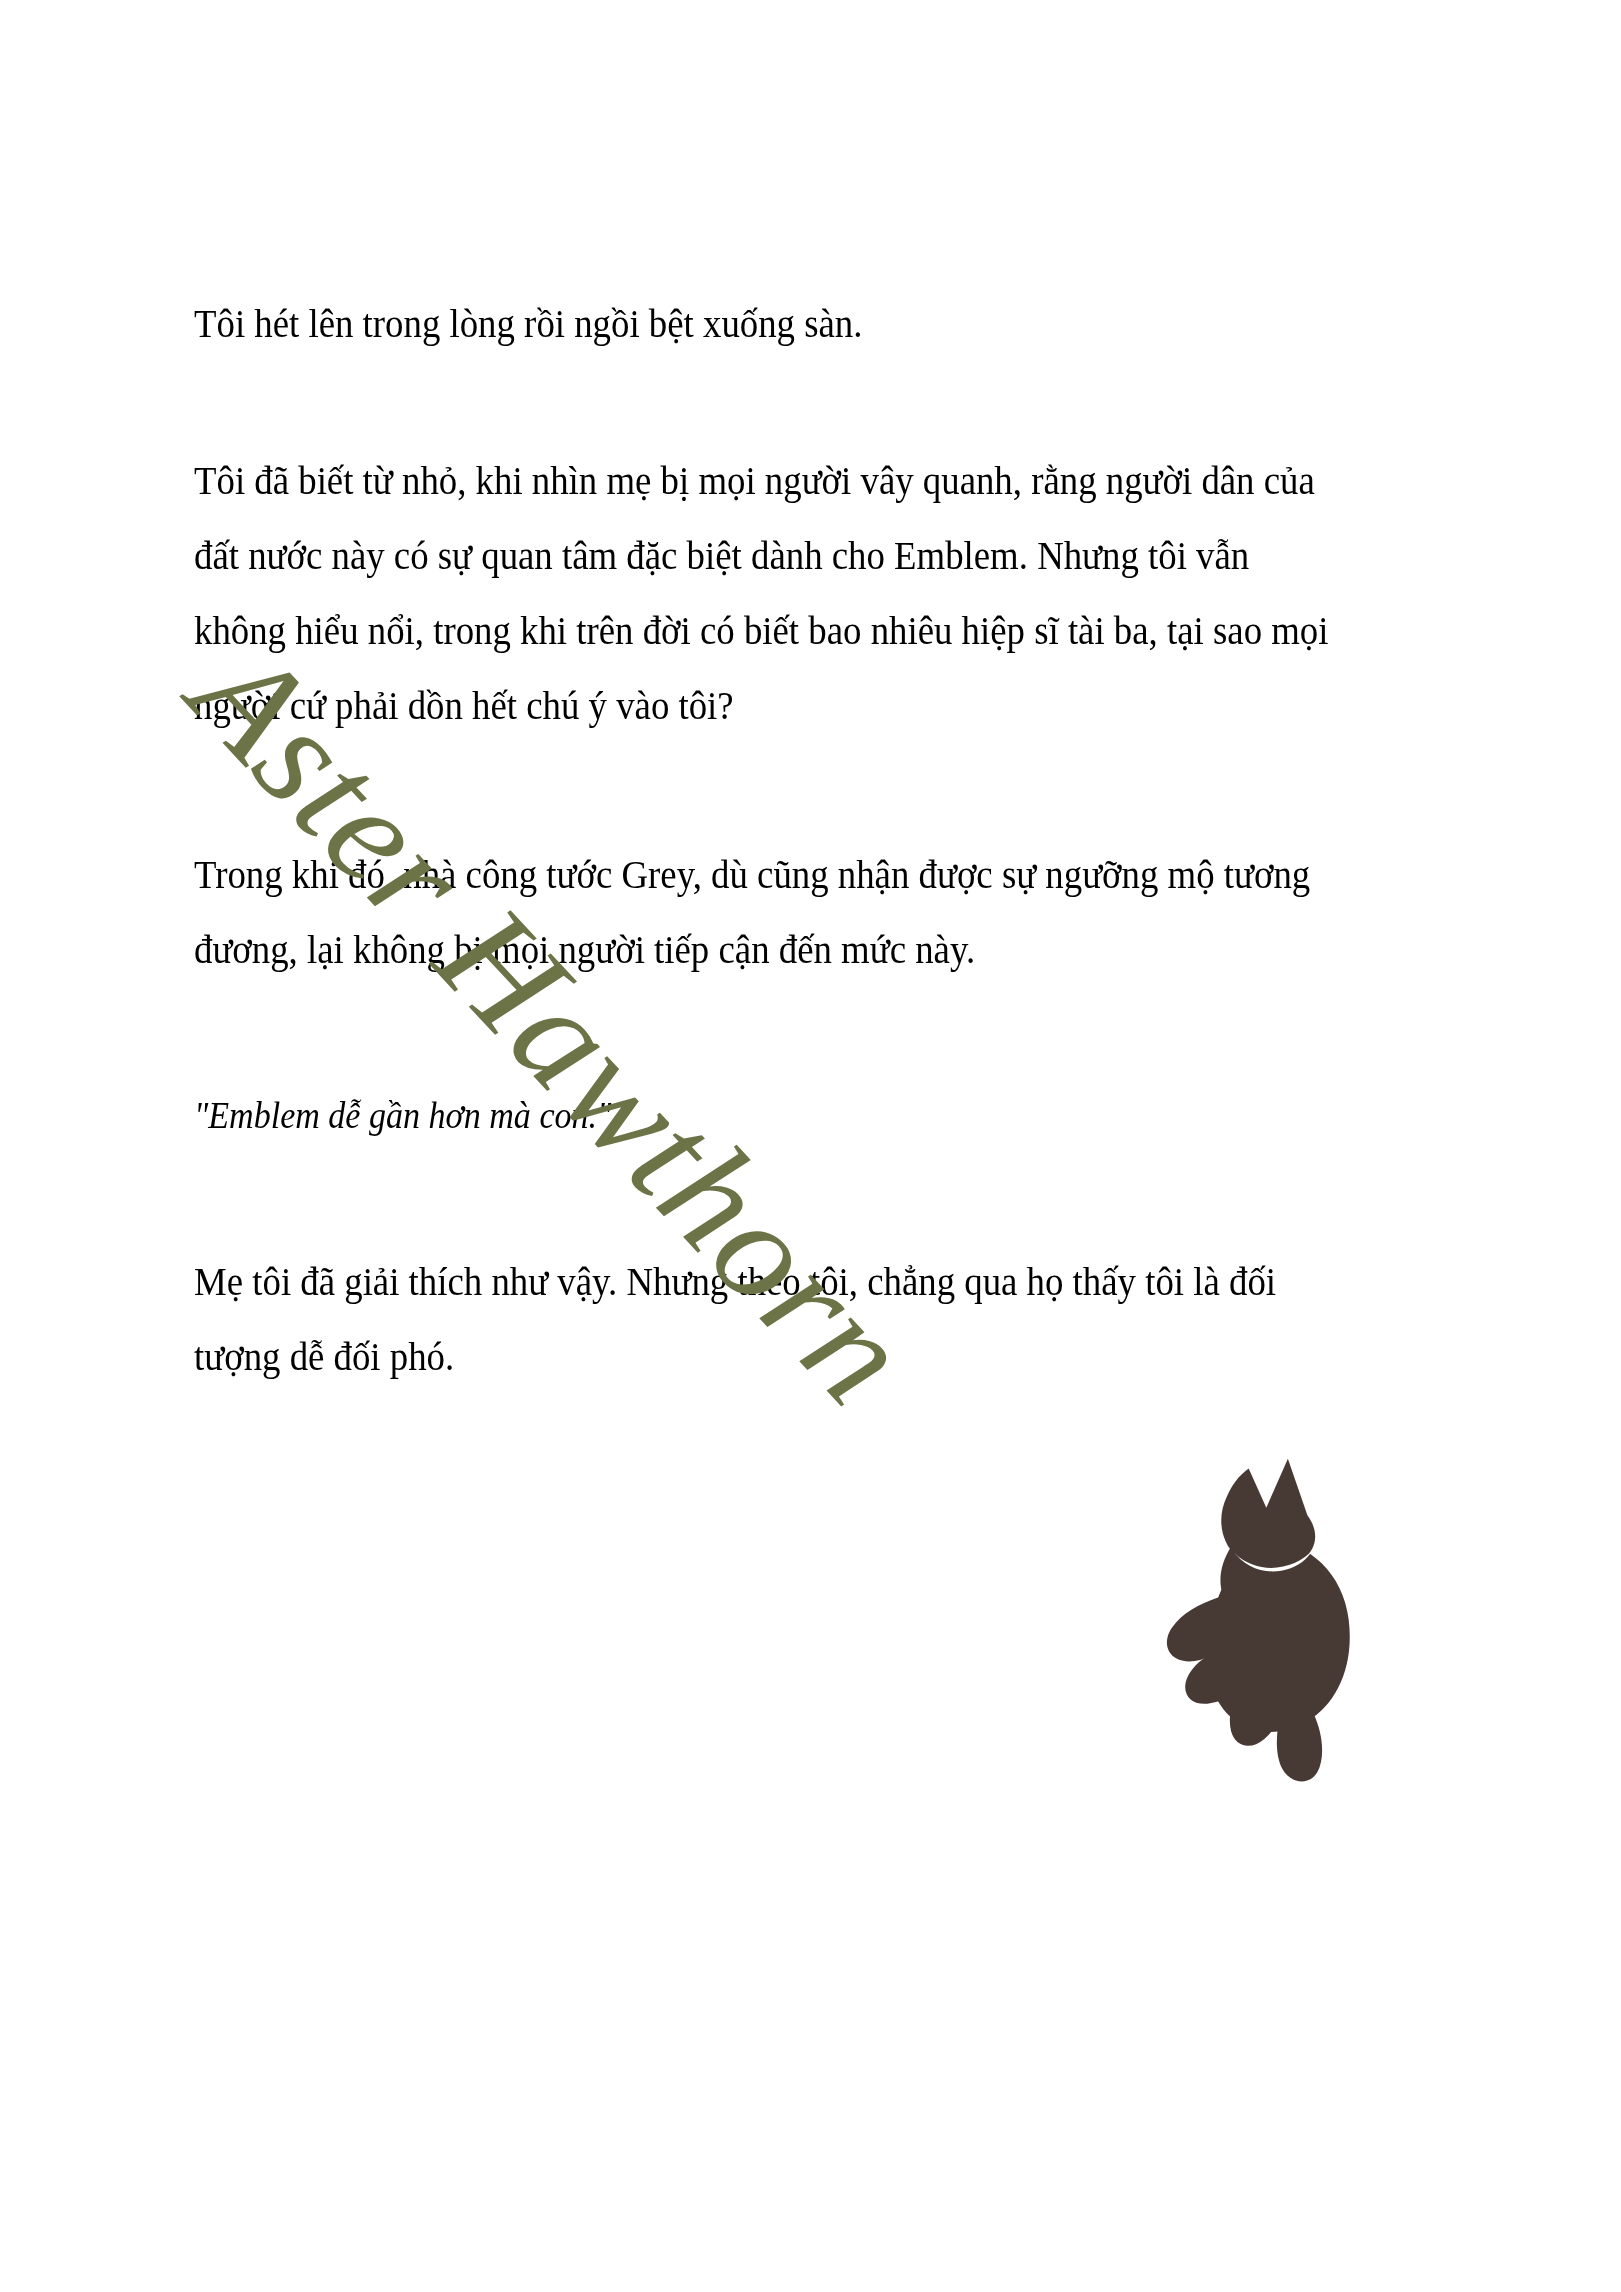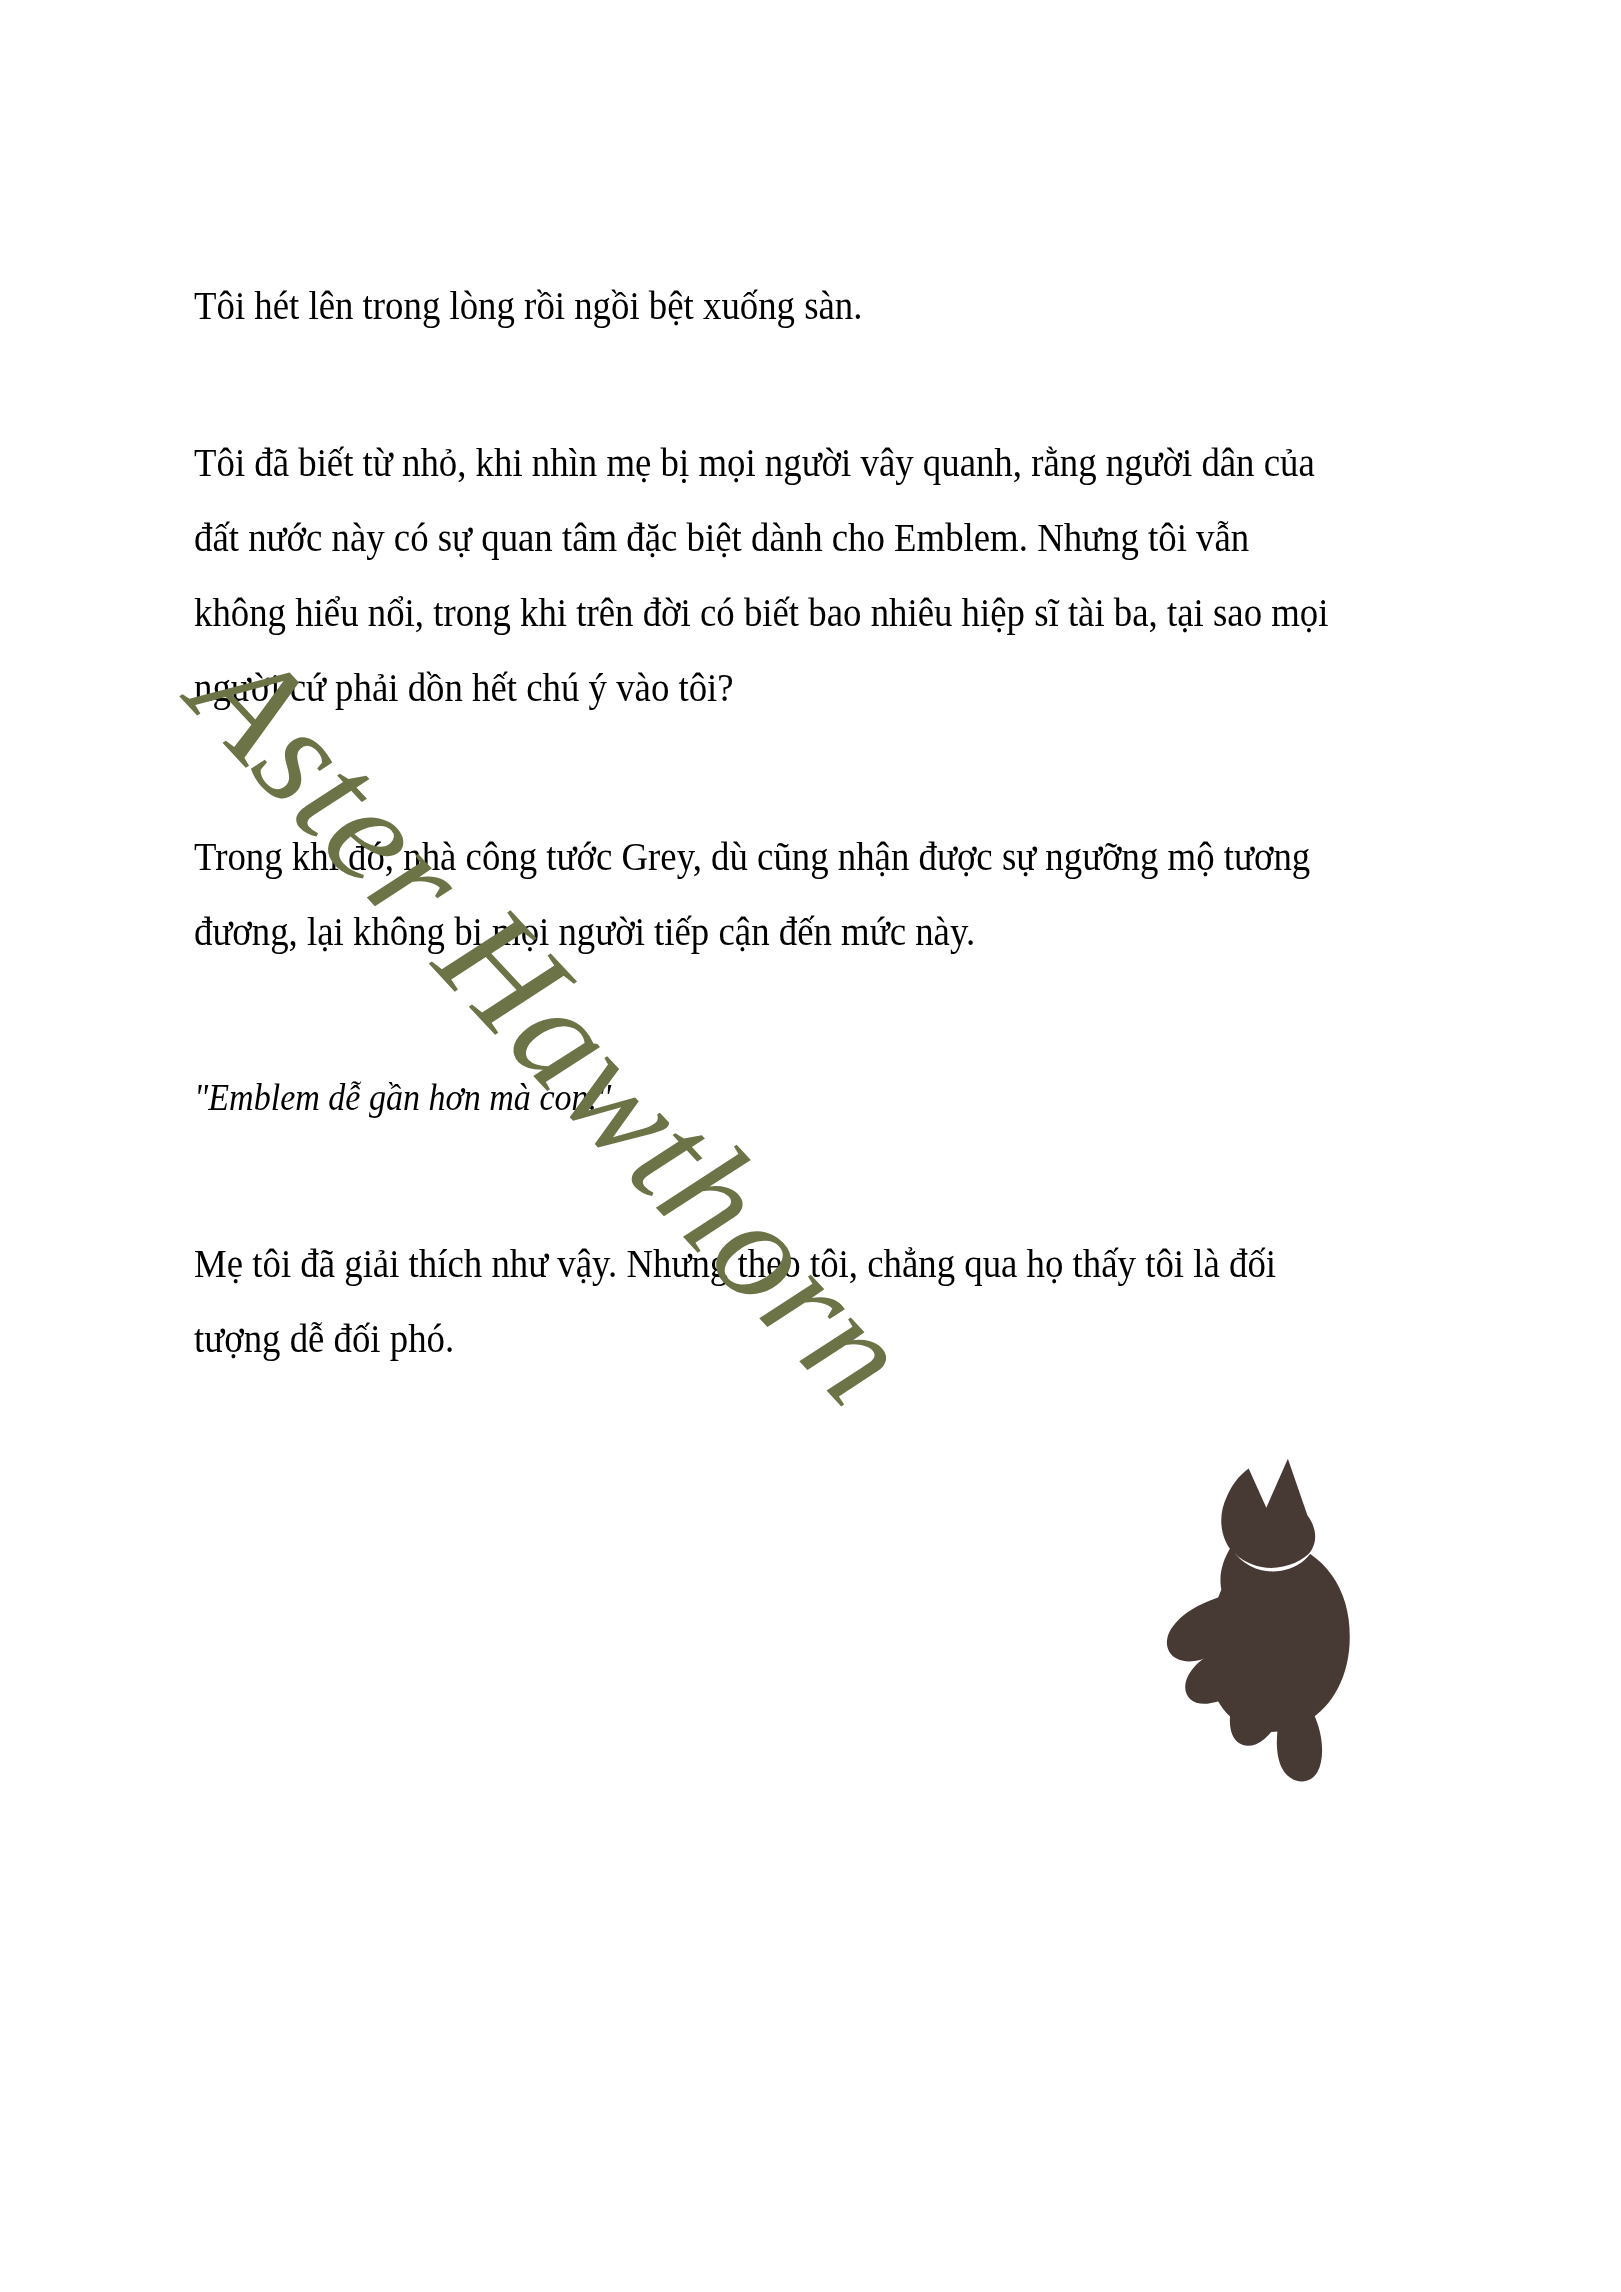--- a/index.html
+++ b/index.html
@@ -14,21 +14,21 @@
     height: 2293px;
     background: #ffffff;
     overflow: hidden;
     font-family: "Liberation Serif", "DejaVu Serif", serif;
   }
 
   
   #content {
     position: absolute;
     left: 194px;
-    top: 268px;
+    top: 286px;
     width: 1235px;
   }
 
   .para {
     font-family: "Liberation Serif", "DejaVu Serif", serif;
     font-size: 40px;
     line-height: 75px;
     color: #000000;
     letter-spacing: 0px;
     text-align: left;

